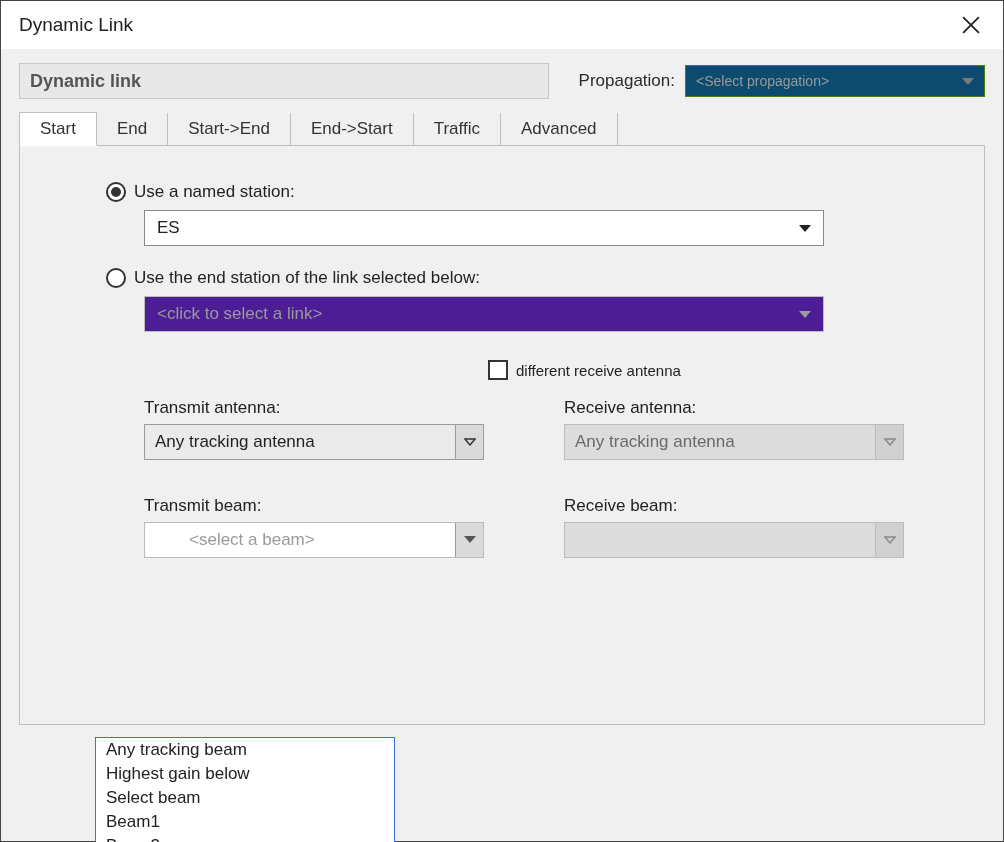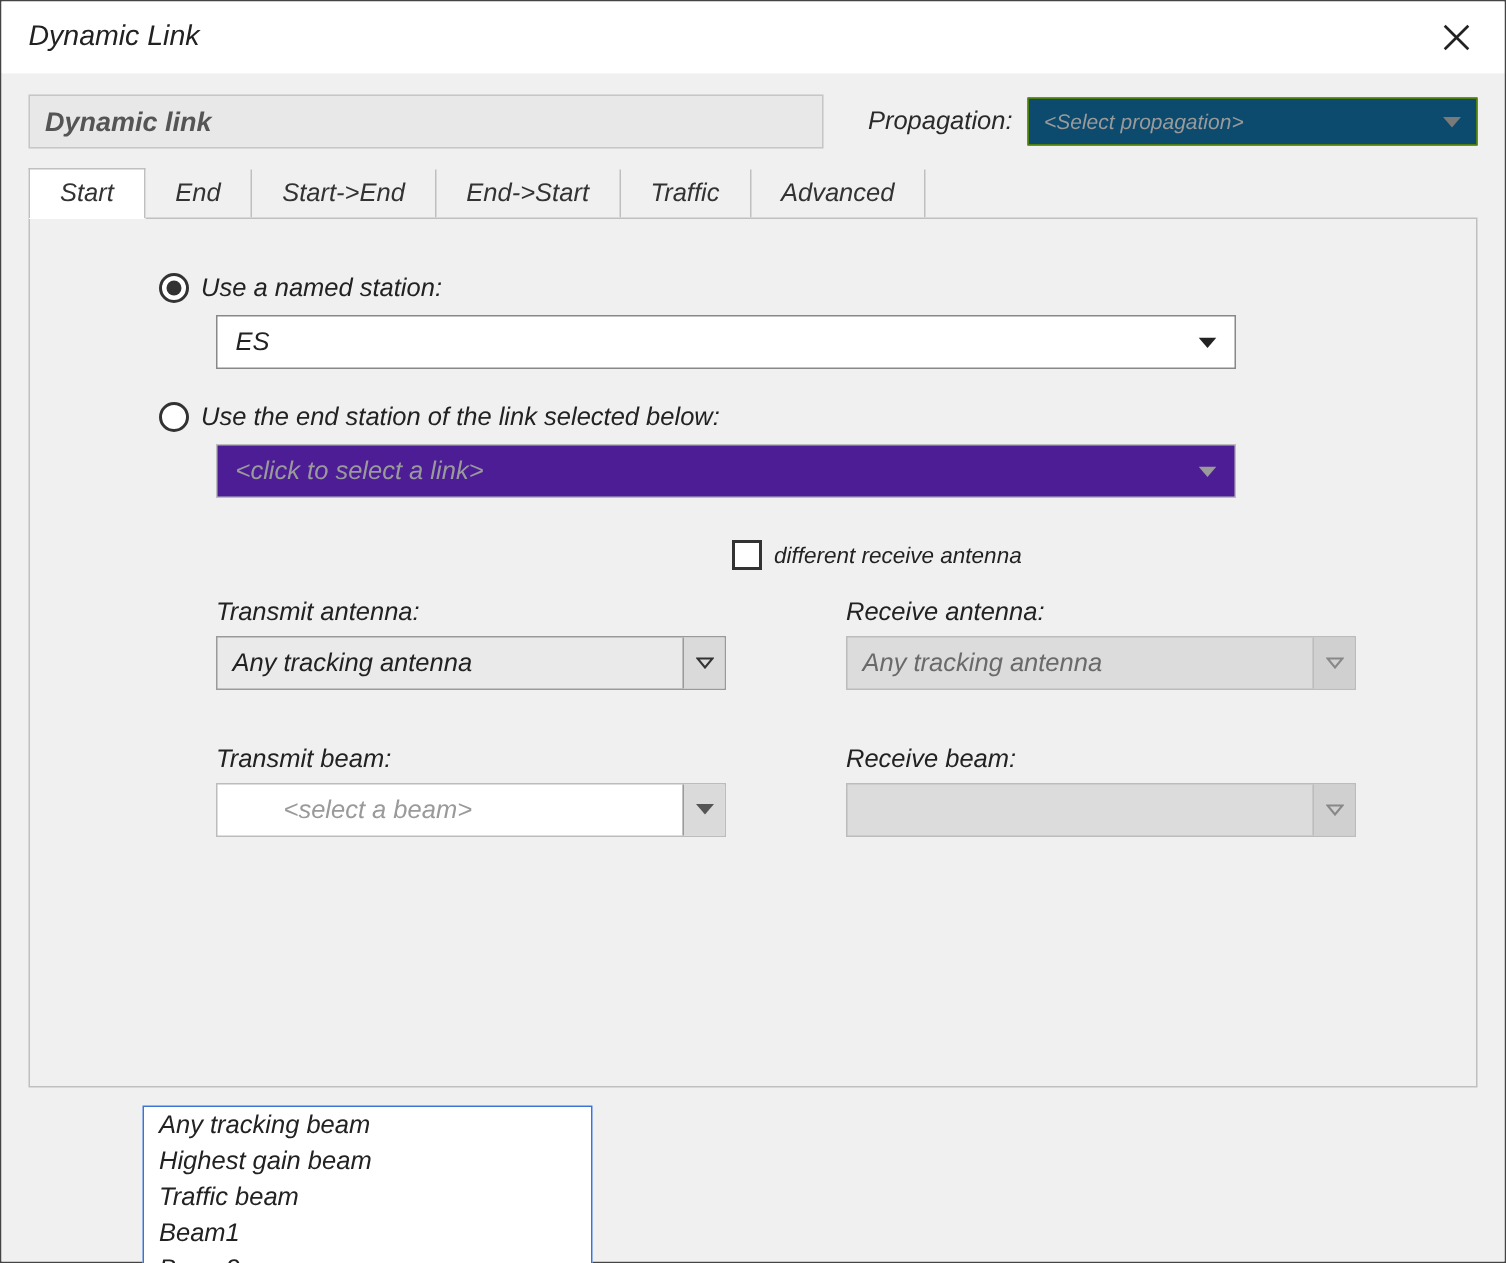--- a/index.html
+++ b/index.html
@@ -12,21 +12,20 @@
   overflow: hidden;
   color: #222;
 }
 .window {
   width: 1004px;
   height: 842px;
   border: 1px solid #444;
   background: #fff;
   display: flex;
   flex-direction: column;
-  font-style: italic;
 }
 .titlebar {
   height: 48px;
   display: flex;
   align-items: center;
   padding: 0 14px 0 18px;
   background: #fff;
 }
 .titlebar .title {
   font-size: 19px;
@@ -362,21 +361,21 @@
                 </svg>
               </span>
           </div>
         </div>
       </div>
 
     </div>
 
     <div class="drop-open" id="beam-list" style="left:94px; top:688px; width:300px;">
     <div class="opt">Any tracking beam</div>
-        <div class="opt">Highest gain beam</div>
-        <div class="opt">Traffic beam</div>
+        <div class="opt">Highest gain below</div>
+        <div class="opt">Select beam</div>
         <div class="opt">Beam1</div>
         <div class="opt">Beam2</div>
       </div>
 
 
   </div>
 </div>
 
 </body></html>

